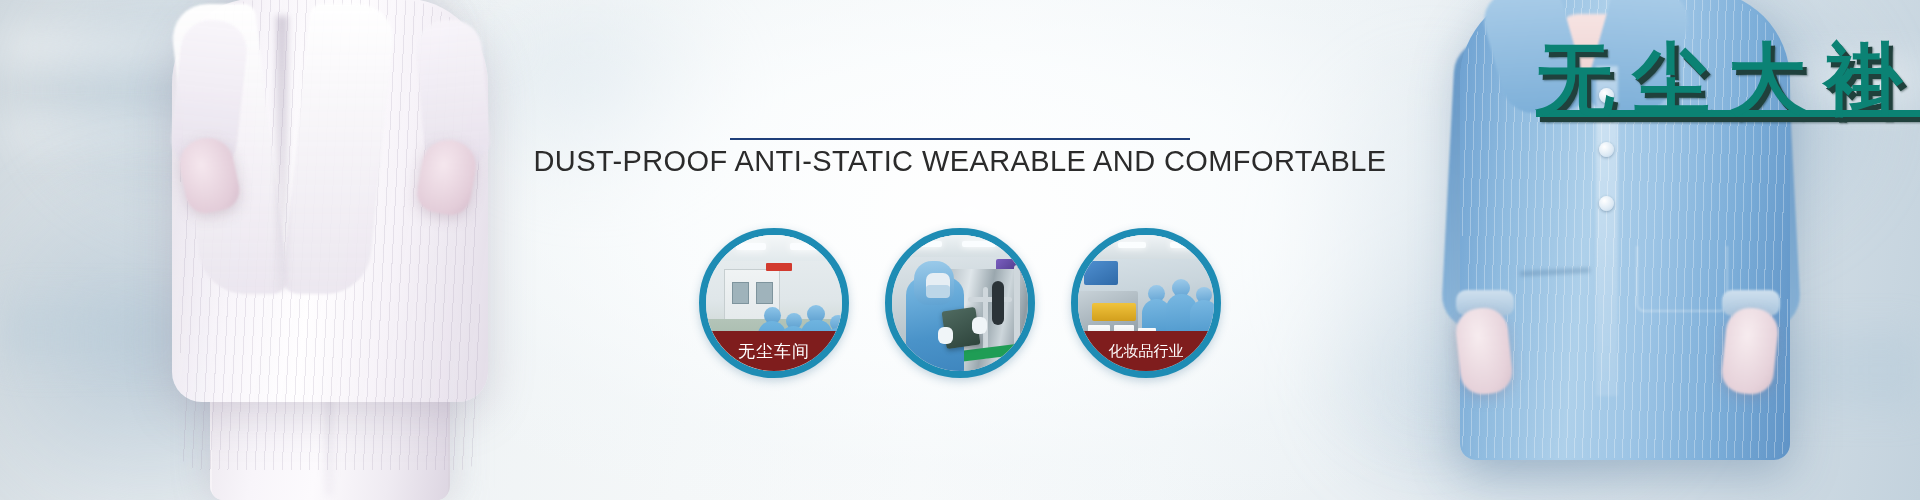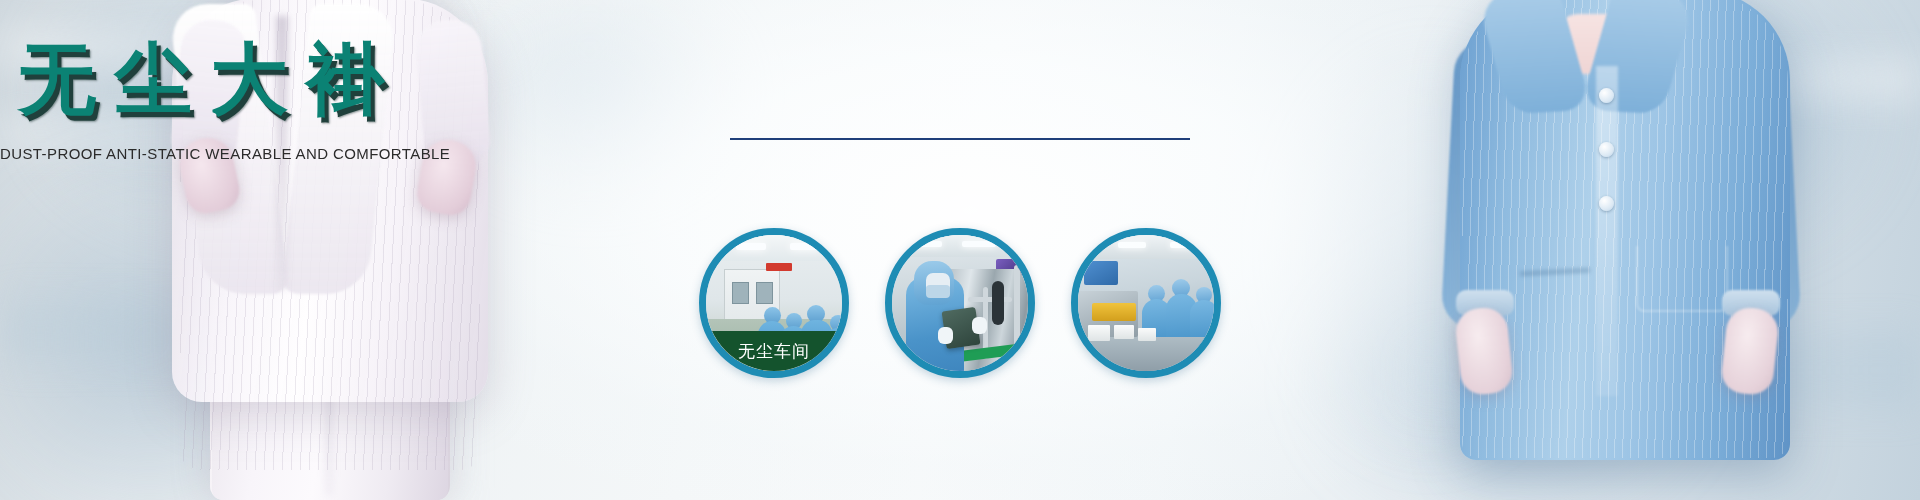--- a/index.html
+++ b/index.html
@@ -200,43 +200,45 @@
     border-radius: 24px 24px 22px 22px; filter: blur(1.1px);
     box-shadow: 0 4px 14px rgba(140,120,140,.3);
   }
   .mr-glove-l { left: 58px;  transform: rotate(-6deg); }
   .mr-glove-r { left: 324px; transform: rotate(6deg); }
 
   
   .center { position: absolute; left: 0; top: 0; width: 1920px; height: 500px; }
 
   .title {
-    position: absolute; left: 0; right: 0; top: 40px;
-    text-align: left;
+    position: absolute; left: 12px; right: 0; top: 40px;
+    text-align: right;
     font-family: "DejaVu Sans", "Liberation Sans", sans-serif;
     font-size: 78px;
     font-weight: bold;
     letter-spacing: 18px;
     text-indent: 18px;
     color: #0b8274;
     text-shadow: 4px 5px 0 #20403c, 5px 6px 2px rgba(15,40,38,.45);
     line-height: 1;
     white-space: nowrap;
+    text-decoration: underline;
   }
 
   .rule {
     position: absolute; left: 50%; top: 138px;
     transform: translateX(-50%);
     width: 460px; height: 2px;
     background: #1f3f7a;
   }
 
   .subtitle-en {
     position: absolute; left: 0; right: 0; top: 145px;
-    font-size: 15px;
+    text-align: center;
+    font-size: 29px;
     font-weight: normal;
     letter-spacing: .4px;
     color: #2b2b2b;
     white-space: nowrap;
   }
 
   .subtitle-cn {
     position: absolute; left: 0; right: 0; top: 182px;
     text-align: center;
     font-family: "DejaVu Sans", "Liberation Sans", sans-serif;
@@ -261,21 +263,21 @@
     border: 7px solid #1e8cb4;
     overflow: hidden;
     box-shadow: 0 3px 10px rgba(30,90,130,.25);
     background: #cfe0ea;
   }
   .badge-photo { position: absolute; inset: 0; }
   .badge-label {
     position: absolute; left: 0; right: 0; bottom: 0;
     height: 40px; line-height: 40px;
     text-align: center;
-    background: #14532d;
+    background: #7f1d1d;
     color: #ffffff;
     font-family: "DejaVu Sans", "Liberation Sans", sans-serif;
     font-size: 17px;
     letter-spacing: 1px;
     white-space: nowrap;
   }
   .badge-label.small { font-size: 15px; letter-spacing: 0; }
 
   
   .p1-wall { position: absolute; inset: 0;
@@ -498,17 +500,18 @@
           <div class="p3-worker" style="left:64px;  top:64px; width:29px; height:48px;"></div>
           <div class="p3-head" style="left:94px;  top:44px; width:18px; height:18px;"></div>
           <div class="p3-worker" style="left:88px;  top:59px; width:31px; height:54px;"></div>
           <div class="p3-head" style="left:118px; top:52px; width:16px; height:16px;"></div>
           <div class="p3-worker" style="left:112px; top:65px; width:28px; height:46px;"></div>
           <div class="p3-bench"></div>
           <div class="p3-box" style="left:10px;  bottom:30px; width:22px; height:16px;"></div>
           <div class="p3-box" style="left:36px;  bottom:32px; width:20px; height:14px;"></div>
           <div class="p3-box" style="left:60px;  bottom:30px; width:18px; height:13px;"></div>
         </div>
+        <div class="badge-label small">化妆品行业</div>
       </div>
 
     </div>
   </div>
 </div>
 
 </body></html>

